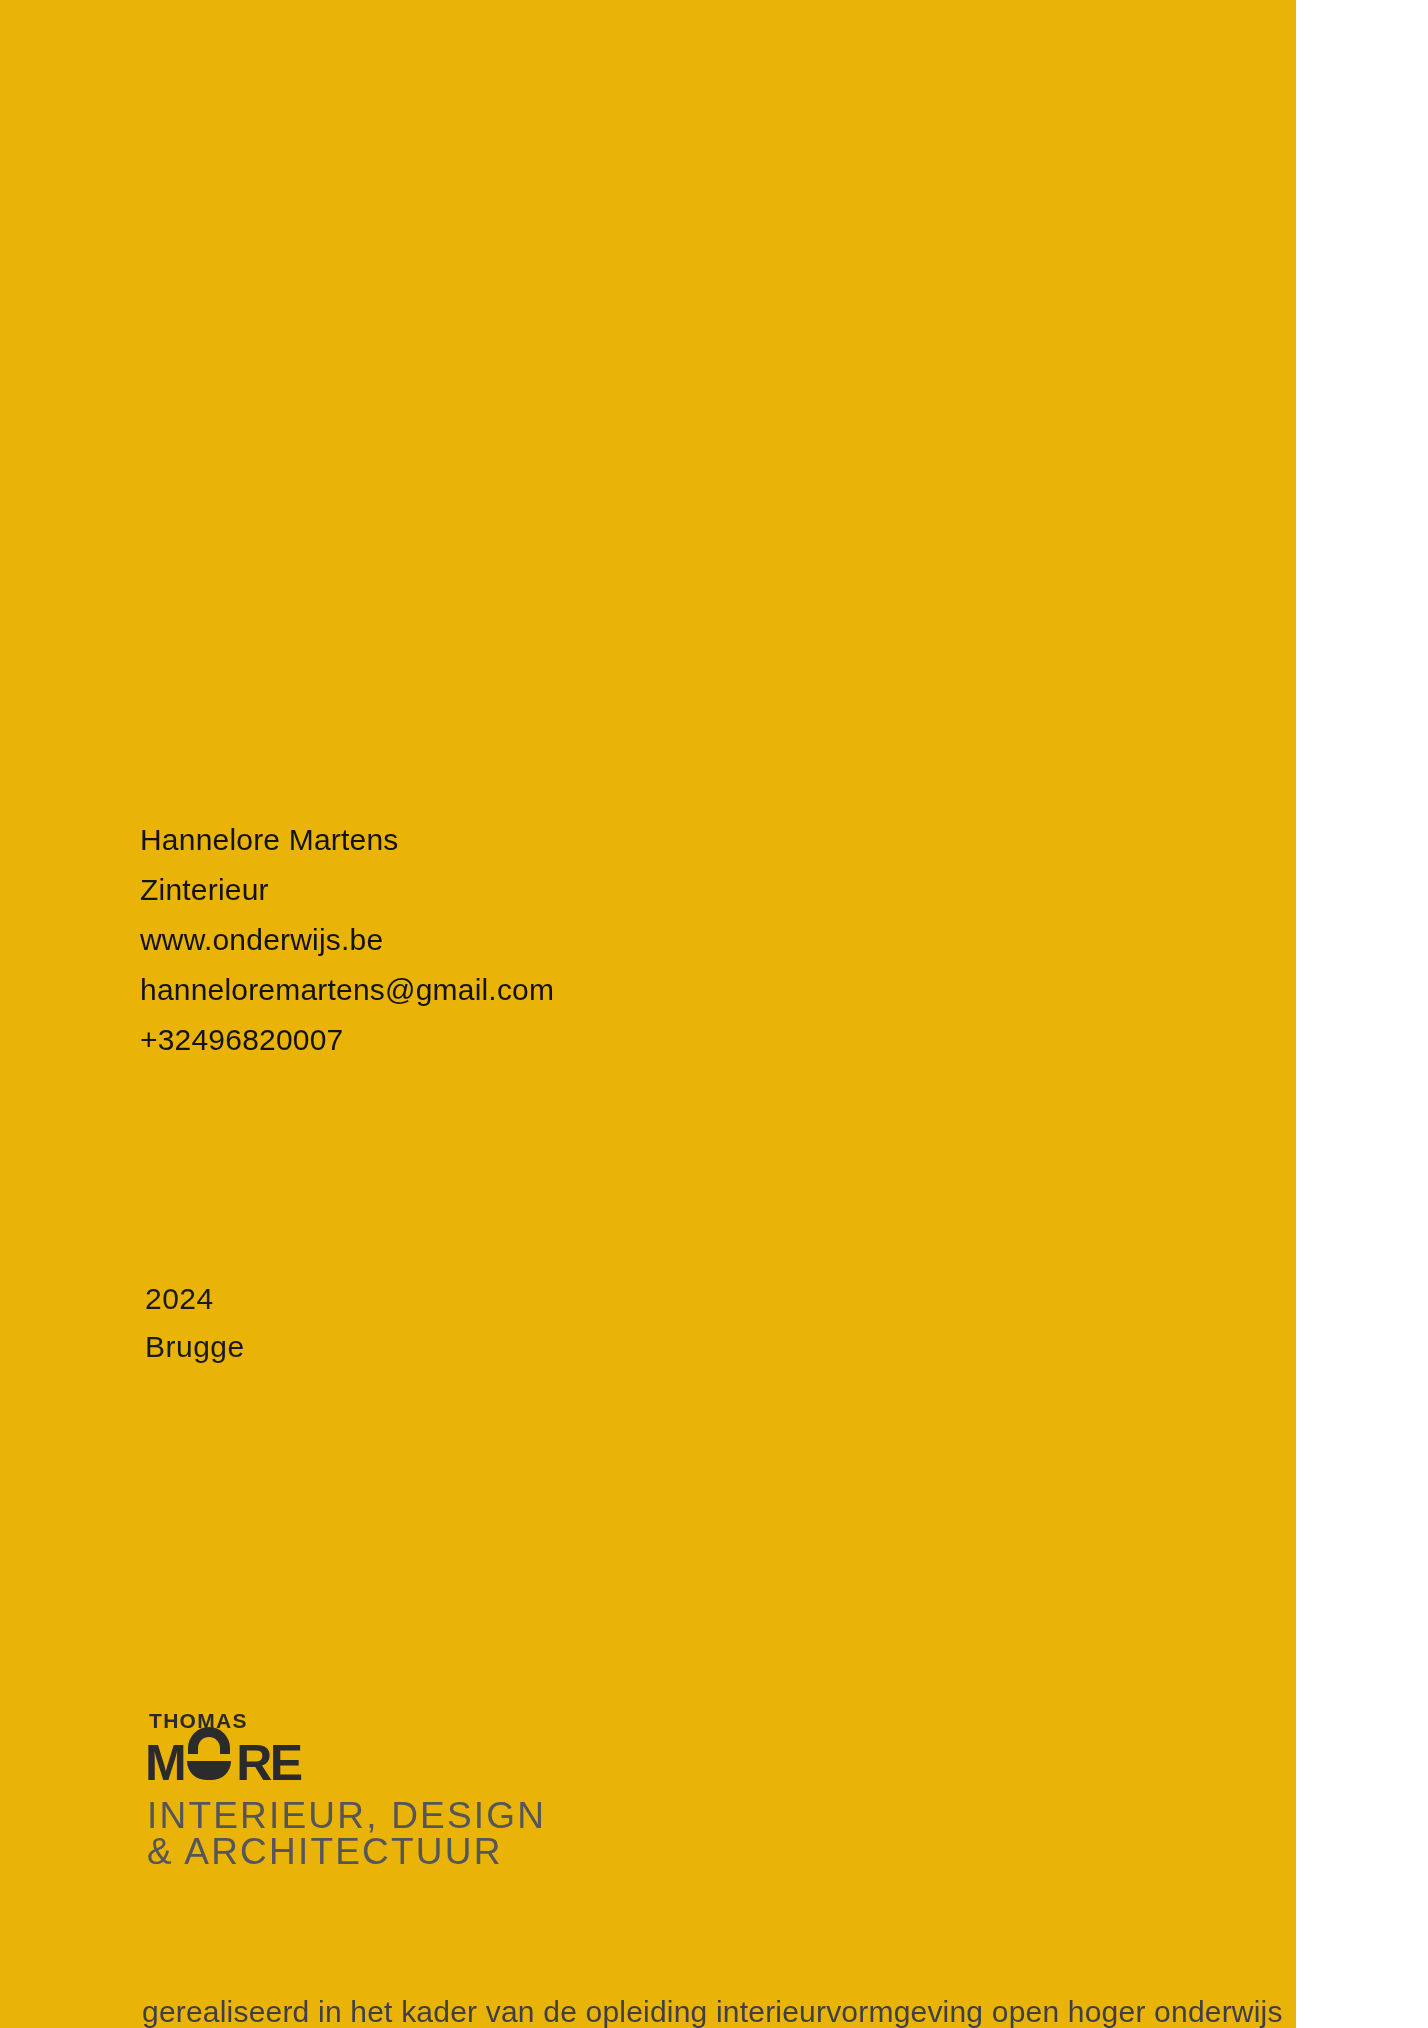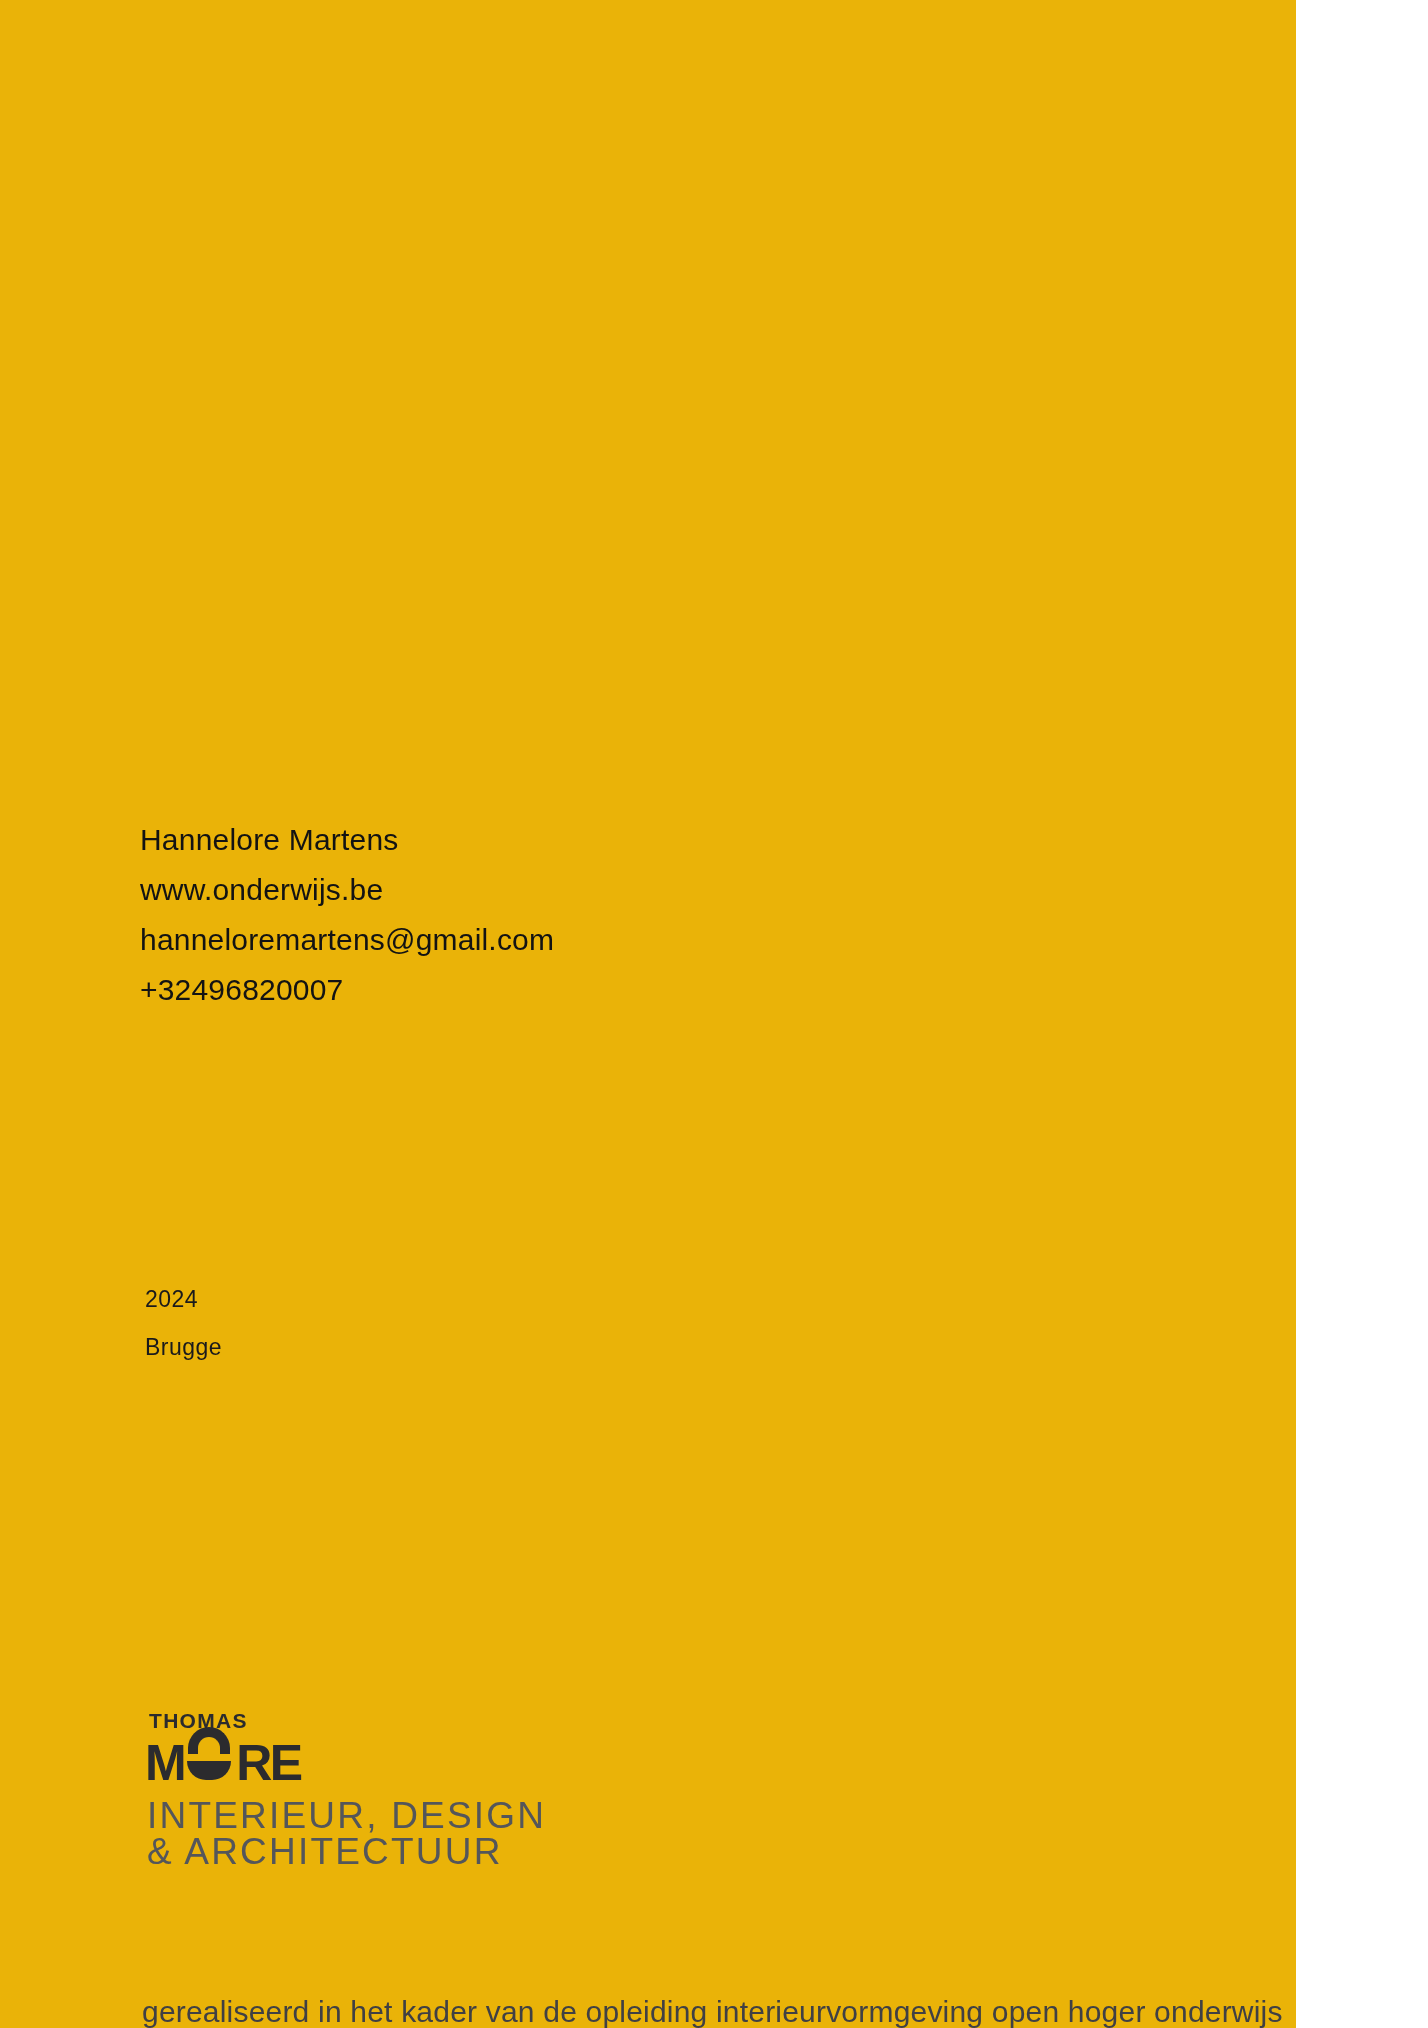--- a/index.html
+++ b/index.html
@@ -26,21 +26,21 @@
     color: #131313;
     letter-spacing: 0.2px;
     white-space: nowrap;
   }
 
   
   .publication-block {
     position: absolute;
     left: 145px;
     top: 1275px;
-    font-size: 23px;
+    font-size: 30px;
     line-height: 48px;
     color: #1a1a1c;
     letter-spacing: 0.5px;
     white-space: nowrap;
   }
 
   
   .logo-thomas {
     position: absolute;
     left: 149px;
@@ -115,20 +115,21 @@
     white-space: nowrap;
   }
 </style>
 </head>
 <body>
 
 <div class="page">
 
   <section class="contact-block">
     <div>Hannelore Martens</div>
+    <div>Zinterieur</div>
     <div>www.onderwijs.be</div>
     <div>hanneloremartens@gmail.com</div>
     <div>+32496820007</div>
   </section>
 
   <section class="publication-block">
     <div>2024</div>
     <div>Brugge</div>
   </section>
 

